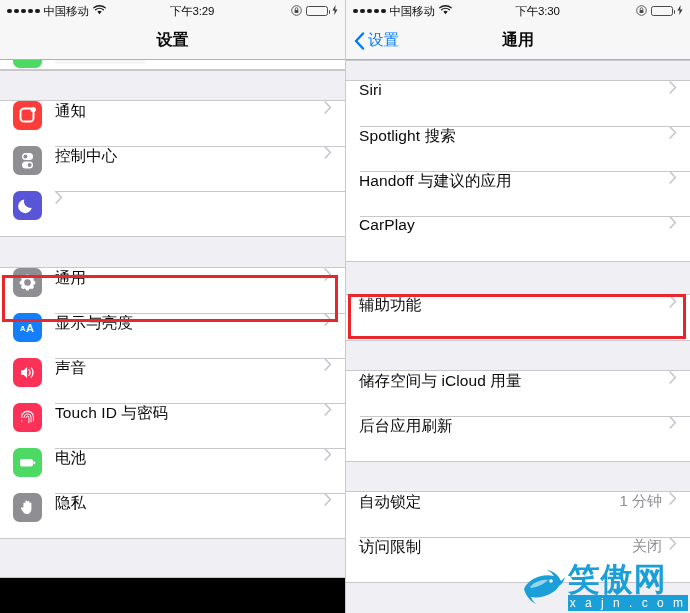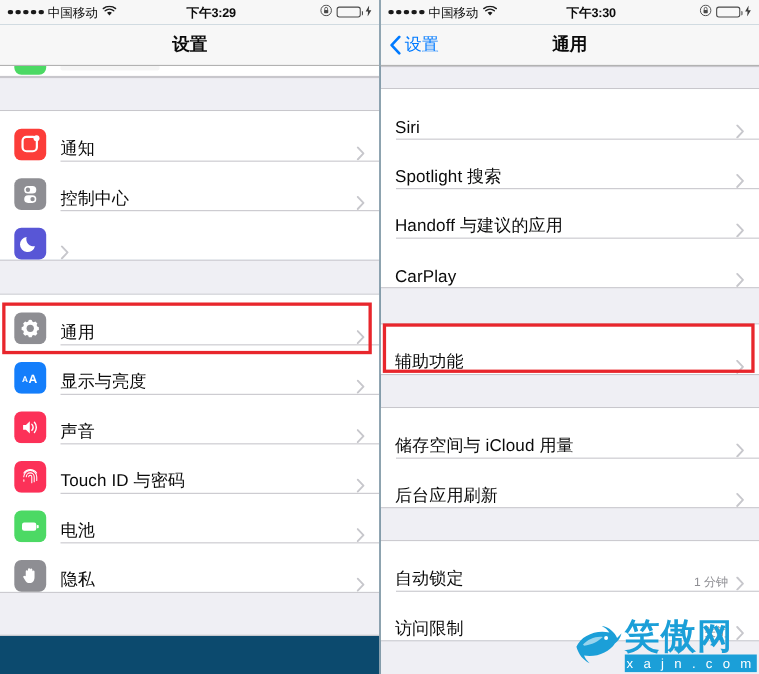--- a/index.html
+++ b/index.html
@@ -6,21 +6,21 @@
   html, body {
     width: 690px; height: 613px;
     font-family: "Liberation Sans", "DejaVu Sans", sans-serif;
     background: #ffffff;
     overflow: hidden;
   }
   .screens { display: flex; width: 690px; height: 613px; }
   .phone {
     width: 345px; height: 613px;
     position: relative;
-    background: #0c4a6e;
+    background: #000000;
     overflow: hidden;
   }
   .phone.right { border-left: 1px solid #c9c9c9; }
 
   
   .statusbar {
     height: 22px;
     background: #f7f7f7;
     display: flex;
     align-items: center;
@@ -30,21 +30,21 @@
     position: relative;
   }
   .sb-left { display: flex; align-items: center; gap: 4px; }
   .dots { display: flex; gap: 2.5px; align-items: center; }
   .dot { width: 4.5px; height: 4.5px; border-radius: 50%; background: #1a1a1a; }
   .carrier { font-size: 11.5px; letter-spacing: -0.2px; font-weight: 500; }
   .wifi { display: block; }
   .sb-time {
     position: absolute; left: 0; right: 0;
     text-align: center;
-    font-size: 11.5px; font-weight: 700;
+    font-size: 11.5px; font-weight: 400;
     letter-spacing: -0.2px;
     pointer-events: none;
     margin-left: 39px;
   }
   .sb-right {
     margin-left: auto;
     display: flex; align-items: center; gap: 4px;
   }
   .battery {
     width: 22px; height: 10px;
@@ -83,21 +83,21 @@
     font-size: 15.5px;
     z-index: 2;
   }
   .nav-back svg { display: block; }
 
   
   .scroll { height: calc(613px - 60px); overflow: hidden; position: relative; }
   .gap { background: #efeff4; border-top: 1px solid #c8c7cc; border-bottom: 1px solid #c8c7cc; }
   .group { background: #ffffff; }
   .row {
-    display: flex; align-items: flex-end;
+    display: flex; align-items: flex-start;
     height: 45px;
     padding-left: 13px;
     background: #ffffff;
     position: relative;
   }
   .row + .row::before {
     content: ""; position: absolute;
     left: 55px; right: 0; top: 0;
     height: 1px; background: #c8c7cc;
   }
@@ -110,21 +110,21 @@
     display: flex; align-items: center; justify-content: center;
     color: #fff;
   }
   .row-label {
     font-size: 15.5px;
     color: #0a0a0a;
     flex: 1 1 auto;
     letter-spacing: 0.1px;
   }
   .row-value {
-    font-size: 11px;
+    font-size: 15px;
     color: #8e8e93;
     margin-right: 7px;
   }
   .chevron {
     margin-right: 13px;
     flex: 0 0 auto;
     display: flex; align-items: center;
   }
   .chevron svg { display: block; }
 

